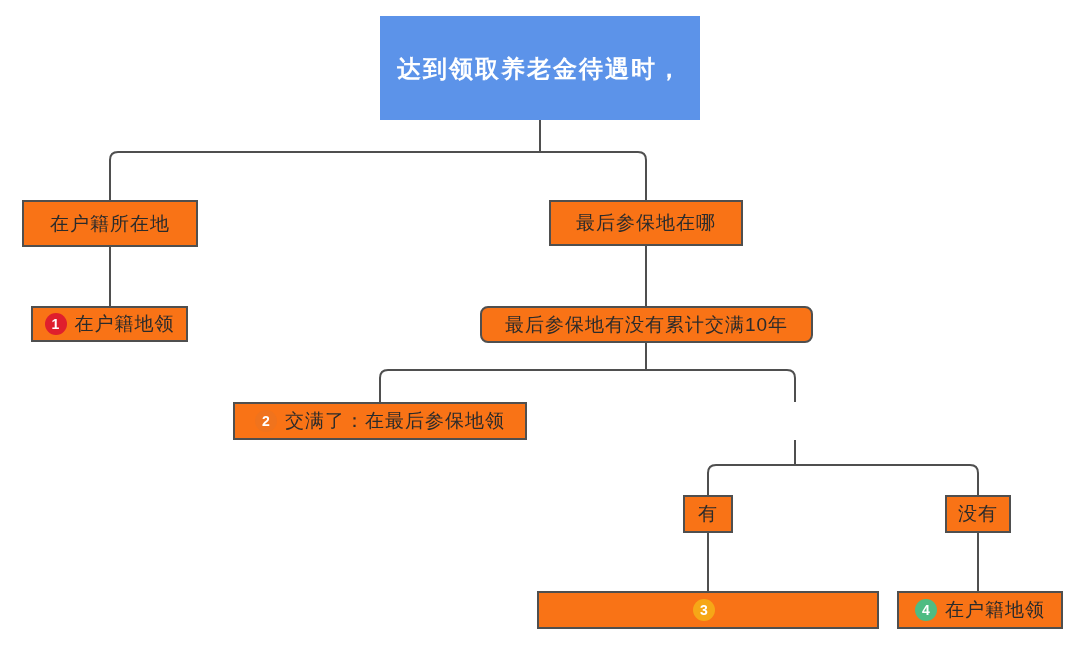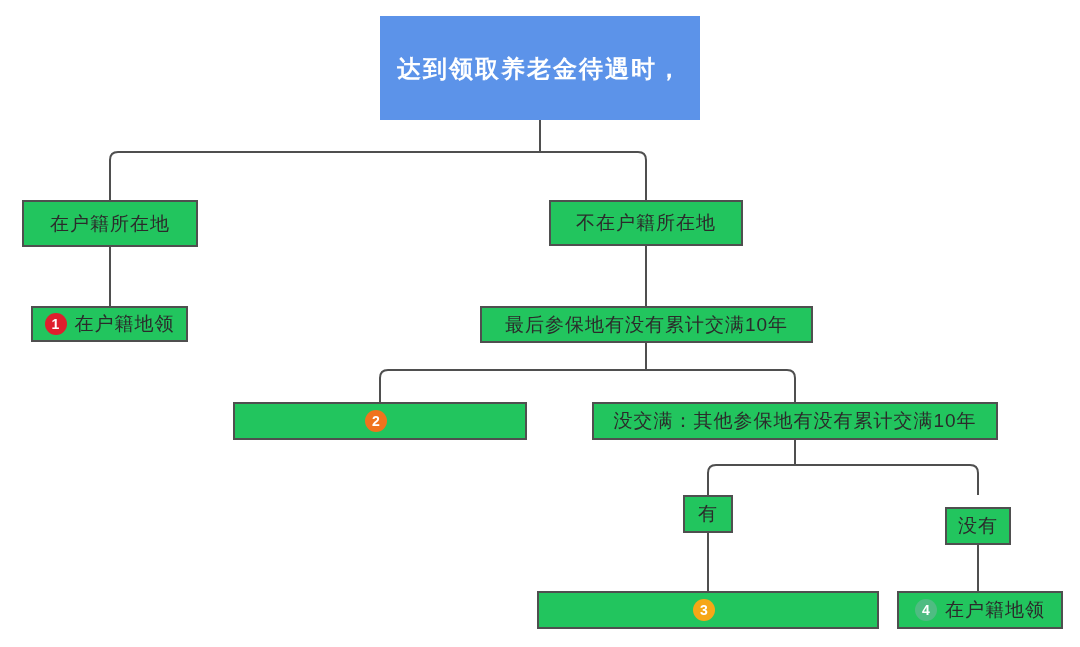--- a/index.html
+++ b/index.html
@@ -18,21 +18,21 @@
   .connectors {
     position: absolute;
     left: 0;
     top: 0;
     width: 1080px;
     height: 647px;
   }
   .node {
     position: absolute;
     box-sizing: border-box;
-    background: #22c55e;
+    background: #f97316;
     border: 2px solid #4f4f4f;
     display: flex;
     align-items: center;
     justify-content: center;
     font-size: 19px;
     color: #2b2b2b;
     letter-spacing: 1px;
     white-space: nowrap;
   }
   .node.root {
@@ -82,45 +82,43 @@
 
   <div class="node root" style="left: 380px; top: 16px; width: 320px; height: 104px; background: rgb(92, 147, 233);">
     <span>达到领取养老金待遇时，</span>
   </div>
 
   <div class="node" style="left:22px; top:200px; width:176px; height:47px;">
     <span>在户籍所在地</span>
   </div>
 
   <div class="node" style="left:549px; top:200px; width:194px; height:46px;">
-    <span>不在户籍所在地</span>
+    <span>最后参保地在哪</span>
   </div>
 
   <div class="node" style="left:31px; top:306px; width:157px; height:36px;">
     <span class="badge" style="background: rgb(223, 31, 45);">1</span>
     <span>在户籍地领</span>
   </div>
 
-  <div class="node" style="left:480px; top:306px; width:333px; height:37px;">
+  <div class="node" style="left:480px; top:306px; width:333px; height:37px;border-radius:8px;">
     <span>最后参保地有没有累计交满10年</span>
   </div>
 
   <div class="node" style="left:233px; top:402px; width:294px; height:38px;">
     <span class="badge" style="background: rgb(240, 115, 29);">2</span>
+    <span>交满了：在最后参保地领</span>
   </div>
 
-  <div class="node" style="left:592px; top:402px; width:406px; height:38px;">
-    <span>没交满：其他参保地有没有累计交满10年</span>
-  </div>
 
   <div class="node" style="left:683px; top:495px; width:50px; height:38px;">
     <span>有</span>
   </div>
 
-  <div class="node" style="left:945px; top:495px; width:66px; height:38px;margin-top:12px;">
+  <div class="node" style="left:945px; top:495px; width:66px; height:38px;">
     <span>没有</span>
   </div>
 
   <div class="node" style="left:537px; top:591px; width:342px; height:38px;">
     <span class="badge" style="background: rgb(246, 167, 23);">3</span>
   </div>
 
   <div class="node" style="left:897px; top:591px; width:166px; height:38px;">
     <span class="badge" style="background: rgb(79, 188, 130);">4</span>
     <span>在户籍地领</span>

